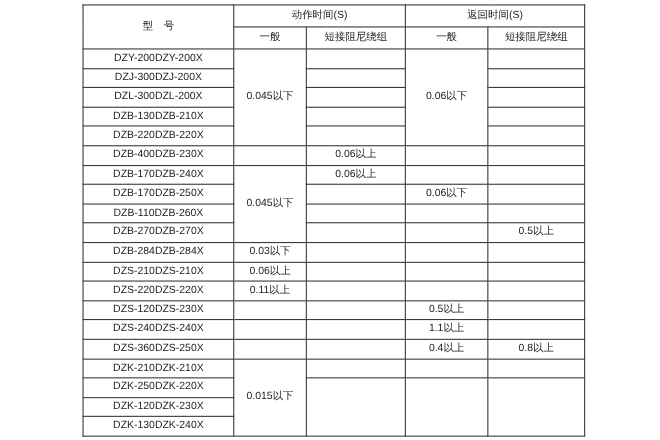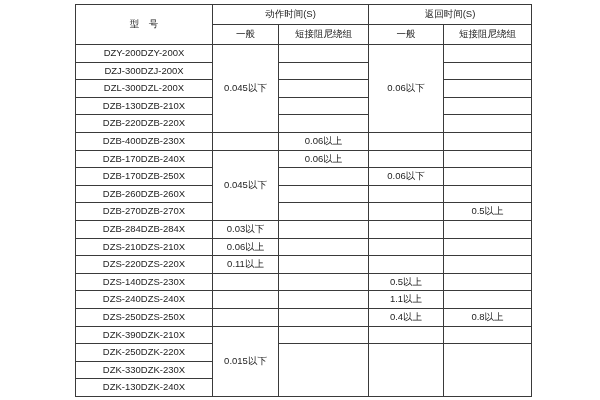--- a/index.html
+++ b/index.html
@@ -130,21 +130,21 @@
               <span>DZB-250X</span>
             </div>
           </td>
           <td></td>
           <td>0.06以下</td>
           <td></td>
         </tr>
         <tr>
           <td>
             <div class="mcell">
-              <span>DZB-260</span>
+              <span>DZB-110</span>
               <span>DZB-260X</span>
             </div>
           </td>
           <td></td>
           <td></td>
           <td></td>
         </tr>
         <tr>
           <td>
             <div class="mcell">
@@ -188,21 +188,21 @@
             </div>
           </td>
           <td>0.11以上</td>
           <td></td>
           <td></td>
           <td></td>
         </tr>
         <tr>
           <td>
             <div class="mcell">
-              <span>DZS-140</span>
+              <span>DZS-120</span>
               <span>DZS-230X</span>
             </div>
           </td>
           <td></td>
           <td></td>
           <td>0.5以上</td>
           <td></td>
         </tr>
         <tr>
           <td>
@@ -212,33 +212,33 @@
             </div>
           </td>
           <td></td>
           <td></td>
           <td>1.1以上</td>
           <td></td>
         </tr>
         <tr>
           <td>
             <div class="mcell">
-              <span>DZS-250</span>
+              <span>DZS-360</span>
               <span>DZS-250X</span>
             </div>
           </td>
           <td></td>
           <td></td>
           <td>0.4以上</td>
           <td>0.8以上</td>
         </tr>
         <tr>
           <td>
             <div class="mcell">
-              <span>DZK-390</span>
+              <span>DZK-210</span>
               <span>DZK-210X</span>
             </div>
           </td>
           <td rowspan="4">0.015以下</td>
           <td></td>
           <td></td>
           <td></td>
         </tr>
         <tr>
           <td>
@@ -247,21 +247,21 @@
               <span>DZK-220X</span>
             </div>
           </td>
           <td rowspan="3"></td>
           <td rowspan="3"></td>
           <td rowspan="3"></td>
         </tr>
         <tr>
           <td>
             <div class="mcell">
-              <span>DZK-330</span>
+              <span>DZK-120</span>
               <span>DZK-230X</span>
             </div>
           </td>
         </tr>
         <tr>
           <td>
             <div class="mcell">
               <span>DZK-130</span>
               <span>DZK-240X</span>
             </div>

